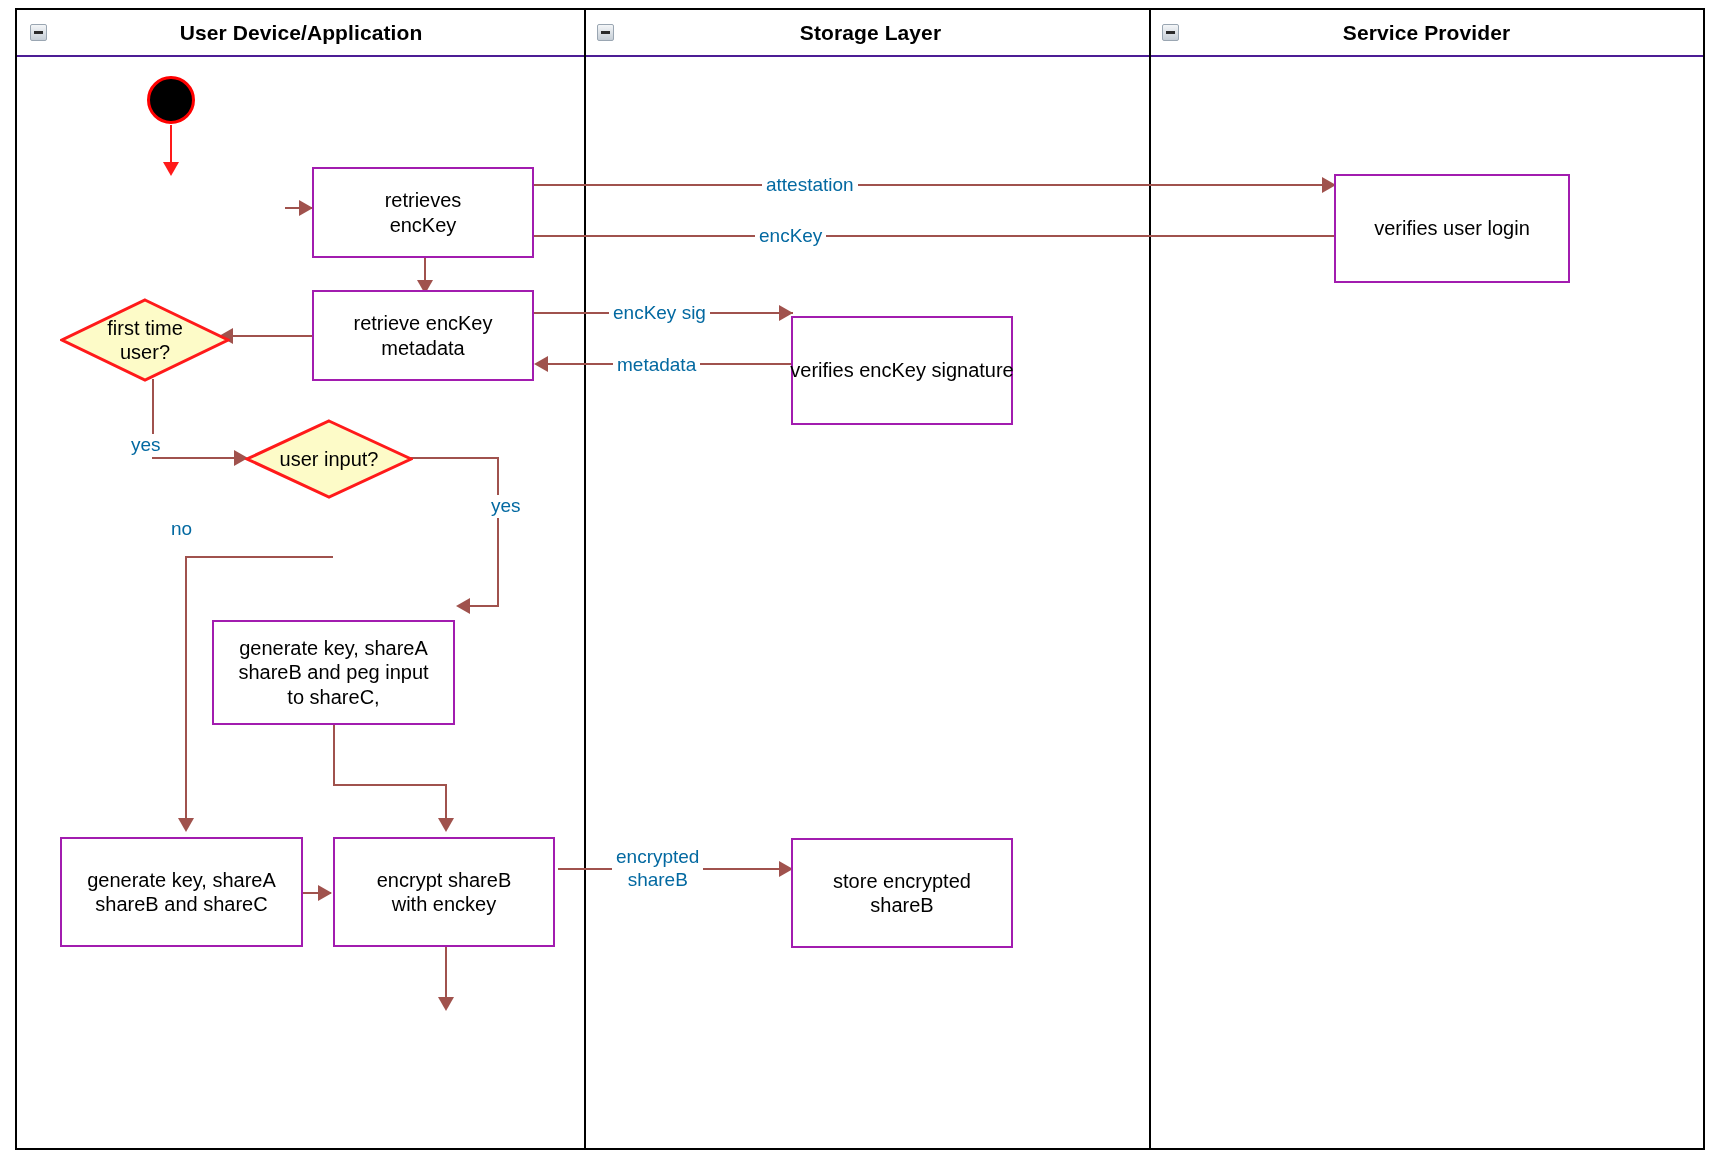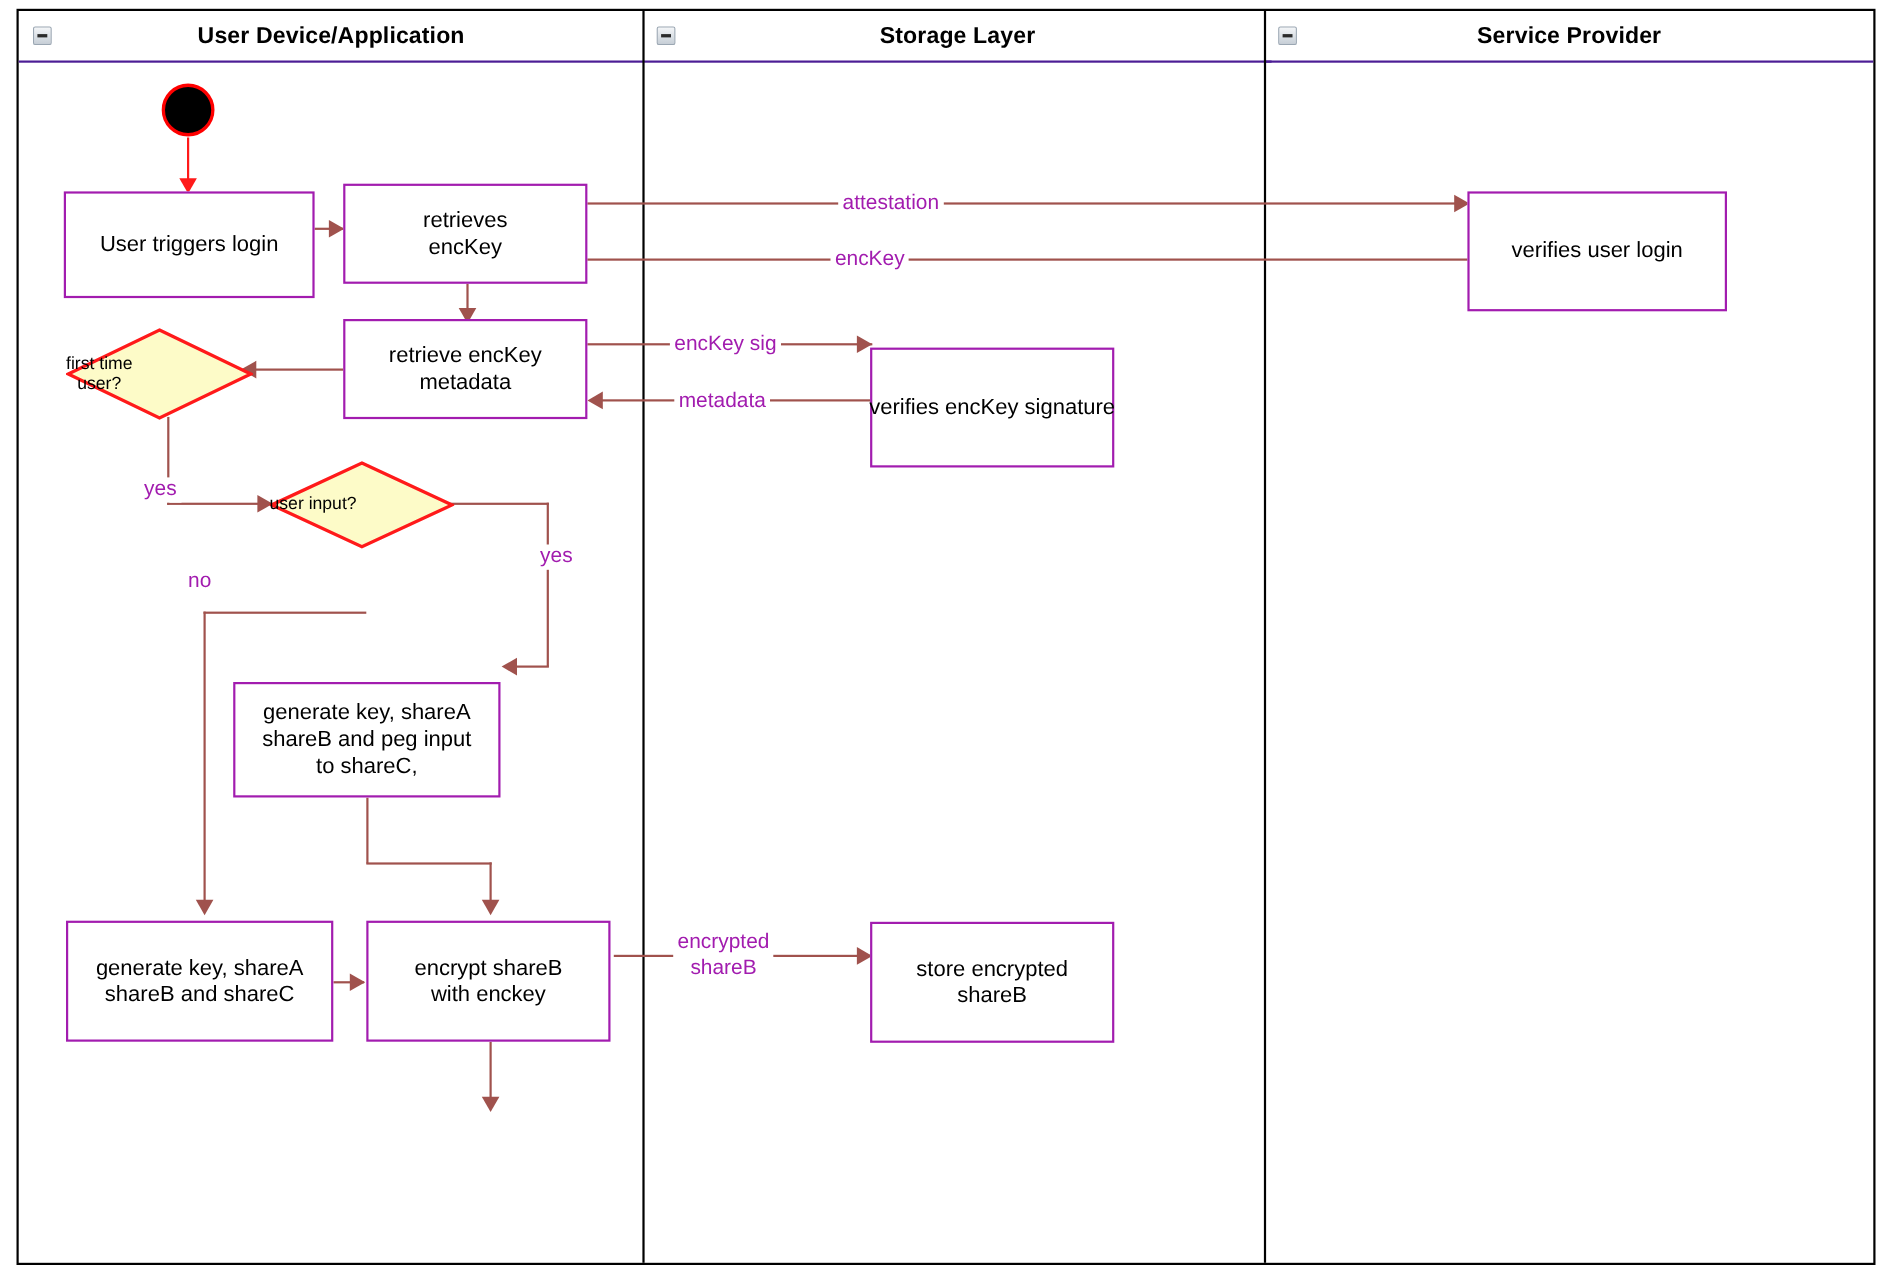--- a/index.html
+++ b/index.html
@@ -22,35 +22,35 @@
   .node{position:absolute;box-sizing:border-box;border:2px solid #a21caf;background:#fff;
         display:flex;align-items:center;justify-content:center;text-align:center;
         font-size:20px;color:#000;line-height:1.22;}
   .node.overflow{overflow:visible;white-space:nowrap;}
 
   .start-node{position:absolute;border-radius:50%;background:#000;
               border:3px solid #ff0000;box-sizing:border-box;}
 
   .diamond{position:absolute;}
   .diamond .label{position:absolute;left:0;top:0;width:100%;height:100%;
-      display:flex;align-items:center;justify-content:flex-start;text-align:center;
-      font-size:16px;color:#000;line-height:1.2;z-index:2;}
+      display:flex;align-items:center;justify-content:center;text-align:center;
+      font-size:20px;color:#000;line-height:1.2;z-index:2;}
 
   
   .h{position:absolute;height:2px;background:#a0524d;}
   .v{position:absolute;width:2px;background:#a0524d;}
   .v.red{background:#ff1a1a;}
 
   .arrow{position:absolute;width:0;height:0;}
   .arrow.right{border-top:8px solid transparent;border-bottom:8px solid transparent;border-left:14px solid #a0524d;}
   .arrow.left{border-top:8px solid transparent;border-bottom:8px solid transparent;border-right:14px solid #a0524d;}
   .arrow.down{border-left:8px solid transparent;border-right:8px solid transparent;border-top:14px solid #a0524d;}
   .arrow.down.red{border-top-color:#ff1a1a;}
 
-  .edge-label{position:absolute;font-size:19px;color:#a21caf;background:#fff;
+  .edge-label{position:absolute;font-size:19px;color:#0369a1;background:#fff;
               padding:0 4px;white-space:nowrap;line-height:1.2;text-align:center;}
 </style>
 </head>
 <body>
 
 <div id="canvas">
 
   <div class="frame" style="left:15px;top:8px;width:1690px;height:1142px;"></div>
 
   <div class="lane-header" style="left:17px;top:10px;width:568px;height:47px;">
@@ -134,23 +134,20 @@
   <div class="edge-label" style="left:612px;top:846px;">
     <div>encrypted</div>
     <div>shareB</div>
   </div>
 
   <div class="v" style="left:445px;top:947px;height:55px;"></div>
   <div class="arrow down" style="left:438px;top:997px;"></div>
 
   <div class="start-node" style="left:147px;top:76px;width:48px;height:48px;"></div>
 
-  <div class="node" style="left:58px;top:174px;width:228px;height:97px;">
-    <span>User triggers login</span>
-  </div>
 
   <div class="node" style="left:312px;top:167px;width:222px;height:91px;">
     <div>
       <div>retrieves</div>
       <div>encKey</div>
     </div>
   </div>
 
   <div class="node" style="left:1334px;top:174px;width:236px;height:109px;">
     <span>verifies user login</span>

